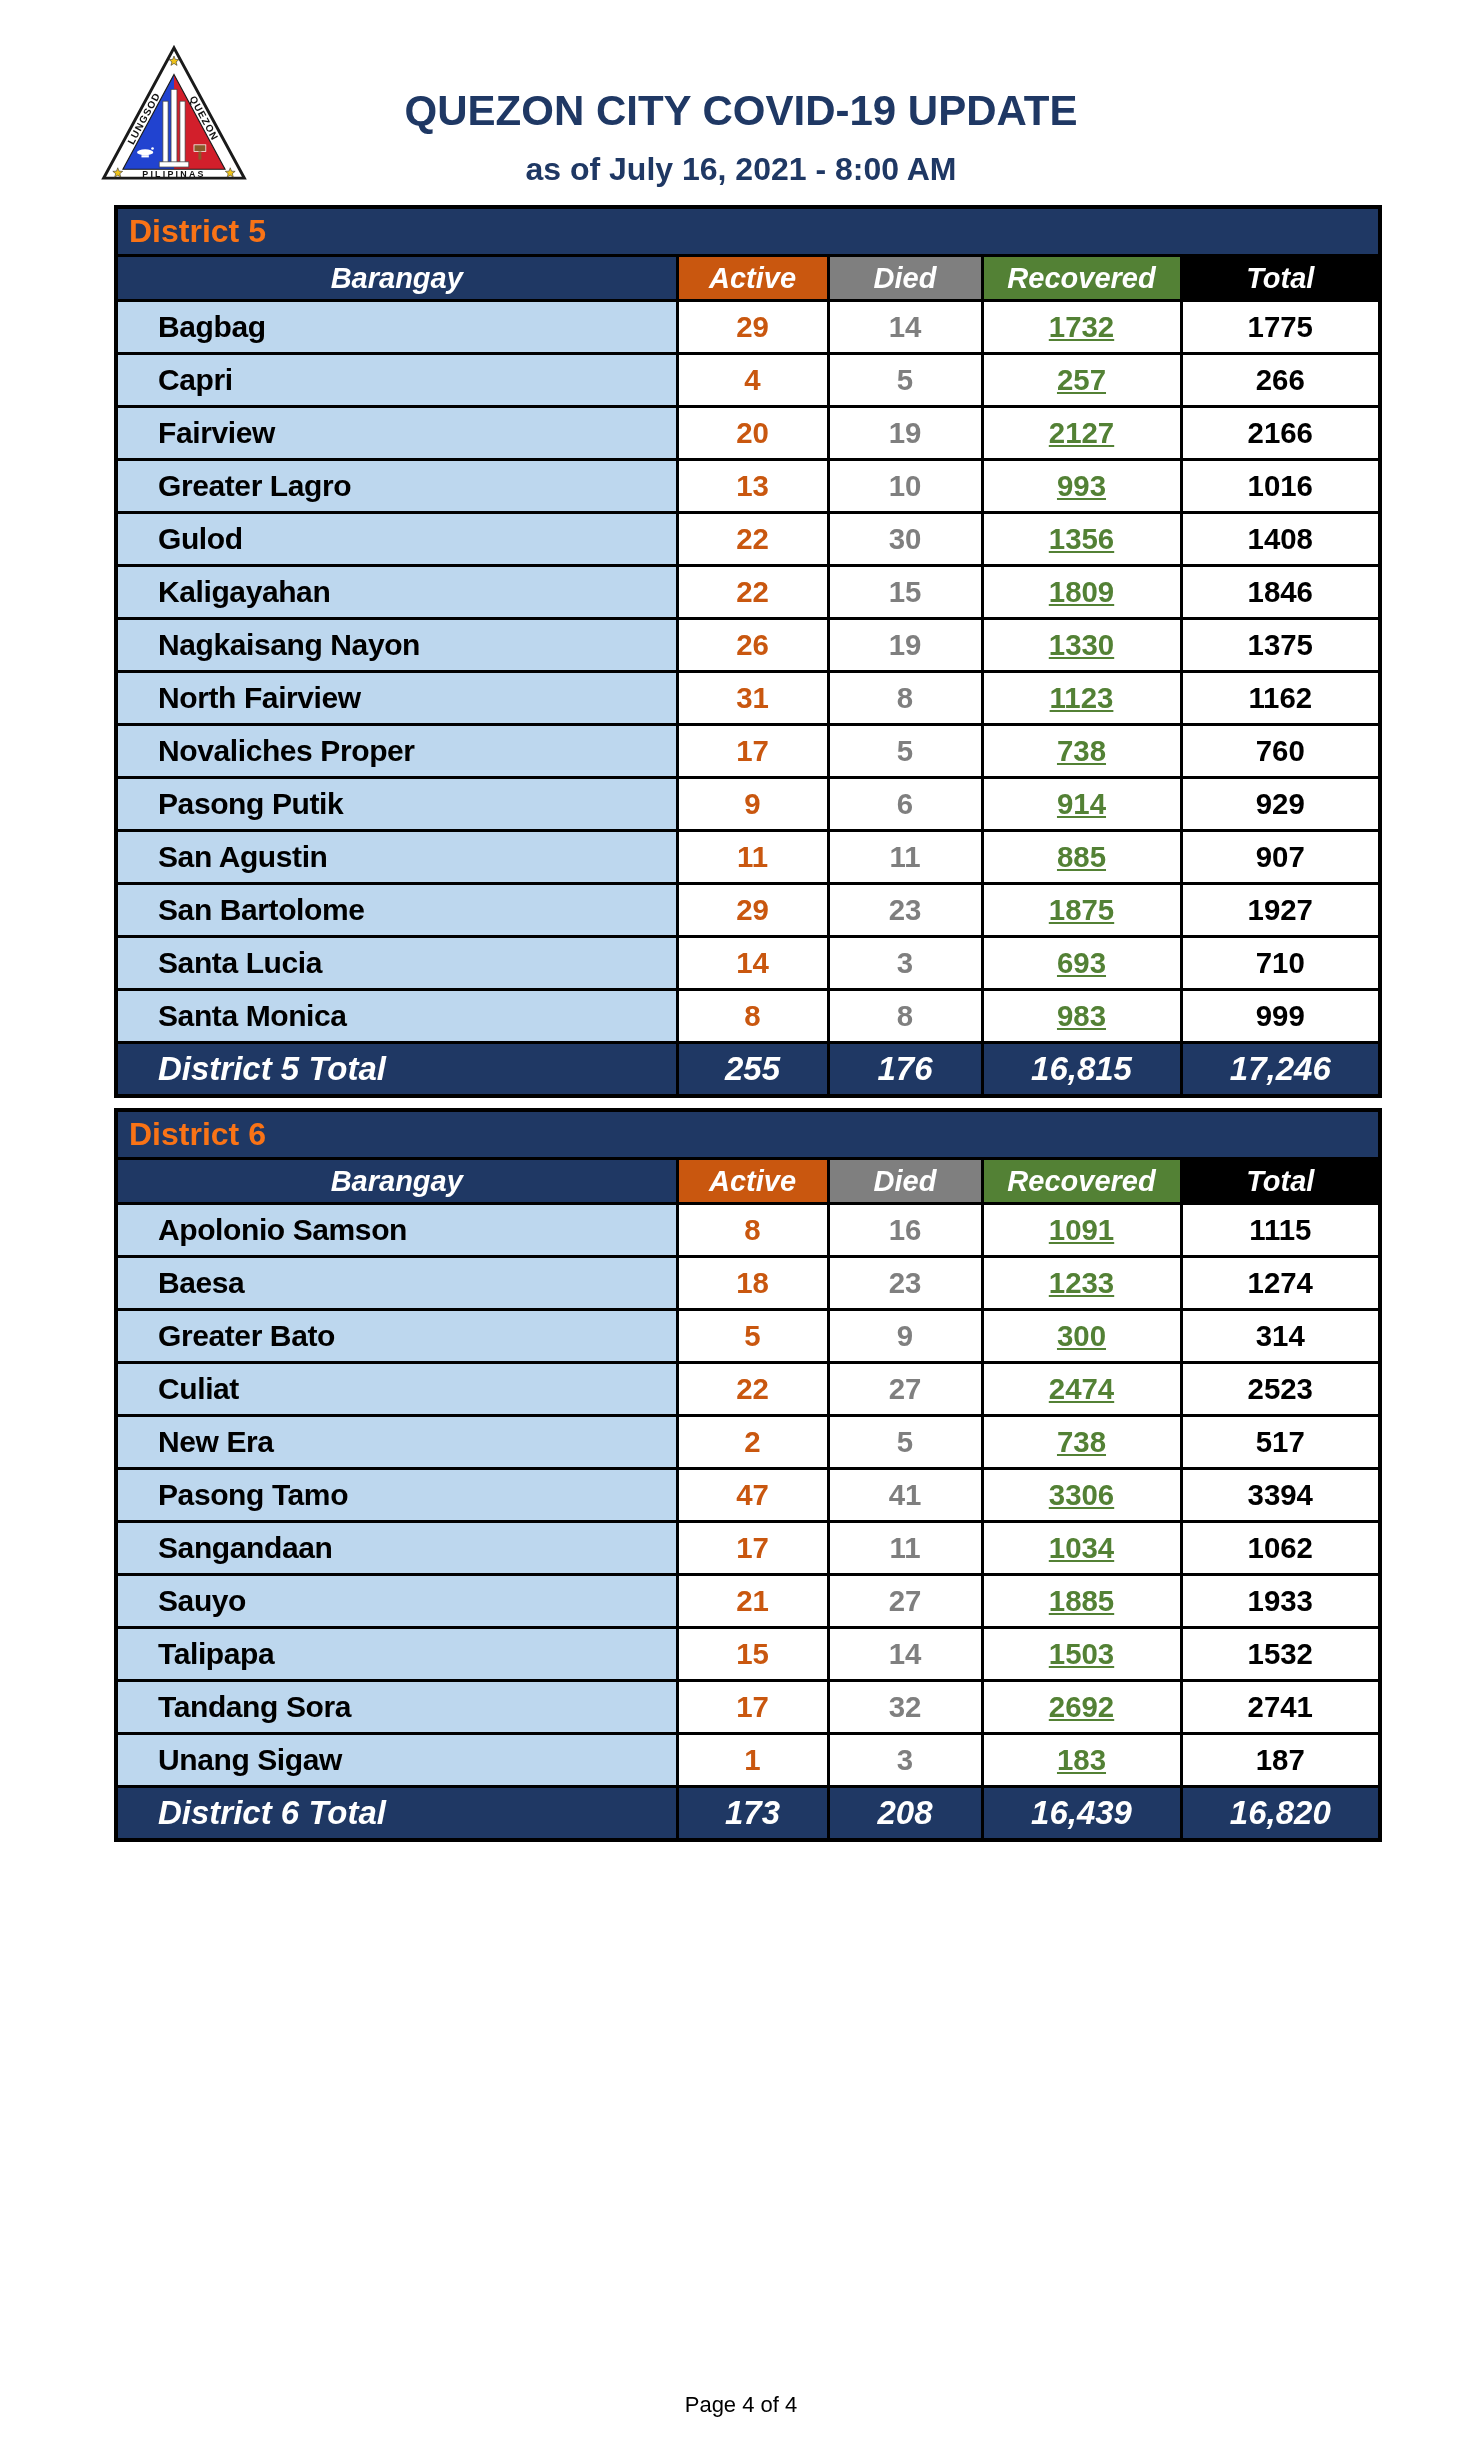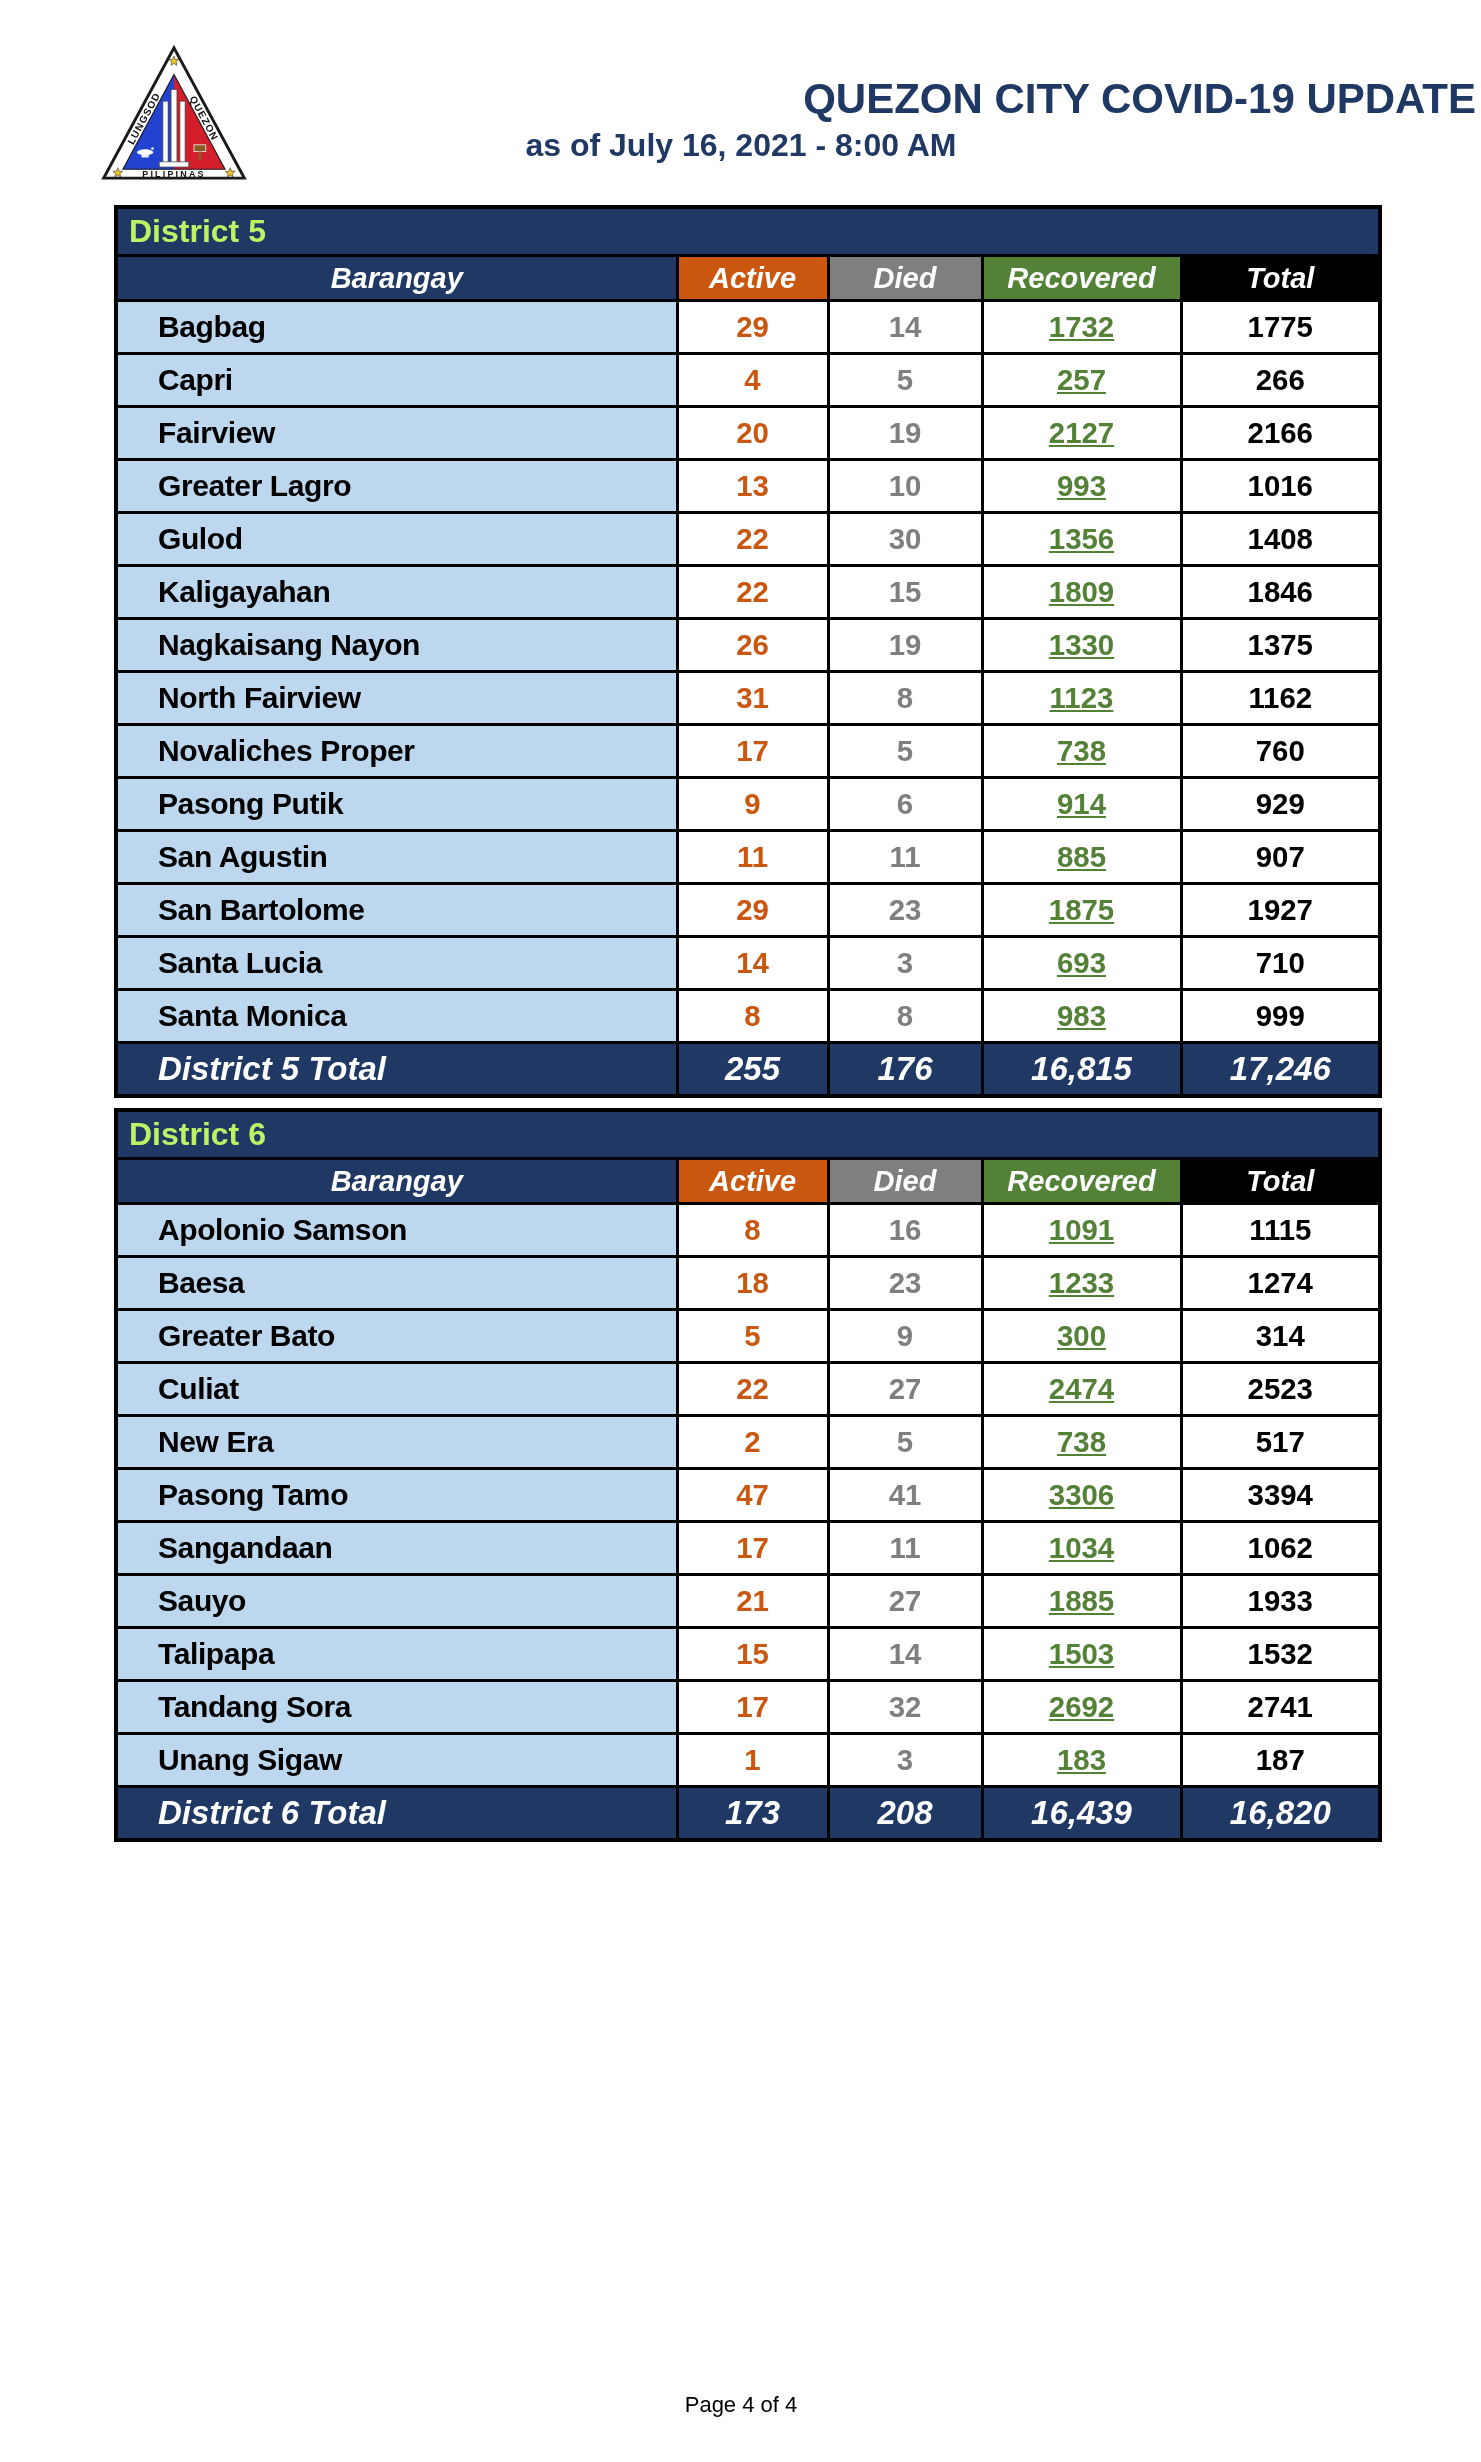--- a/index.html
+++ b/index.html
@@ -4,36 +4,36 @@
 <style>
   html,body { margin:0; padding:0; background:#fff; }
   .page {
     position:relative; width:1482px; height:2462px; background:#fff;
     font-family:"Liberation Sans", sans-serif; overflow:hidden;
   }
 
   
   .logo { position:absolute; left:100px; top:43px; width:148px; height:140px; }
   .titles { position:absolute; left:0; top:72px; width:100%; text-align:center; }
-  .titles h1 { margin:6px; font-size:42px; line-height:1.02; font-weight:bold; color:var(--navy); letter-spacing:0px;text-align:right; }
+  .titles h1 { margin:18px; font-size:42px; line-height:1.02; font-weight:bold; color:var(--navy); letter-spacing:0px; }
   .titles h2 { margin:6.4px 0 0 0; font-size:32px; font-weight:bold; color:var(--navy); }
 
   
   .district-section { position:absolute; left:114px; width:1264px; }
   #district-0 { top:205px; }
   #district-1 { top:1108px; }
 
   table.covid {
     border-collapse:collapse; width:100%; table-layout:fixed;
     border:4.8px solid #000;
   }
   table.covid td { border:3.2px solid #000; overflow:hidden; white-space:nowrap; }
 
   .row-title td {
-    background:var(--navy); color:#bef264; font-weight:bold;
+    background:var(--navy); color:#f97316; font-weight:bold;
     font-size:32px; height:43px; padding-left:11px; text-align:left;
   }
   .hdr {
     color:#fff; font-weight:bold; font-style:italic;
     font-size:29px; height:40px; text-align:center;
   }
   .hdr-barangay  { background:var(--navy); }
   .hdr-active    { background:var(--orange); }
   .hdr-died      { background:var(--gray); }
   .hdr-recovered { background:var(--green); }

